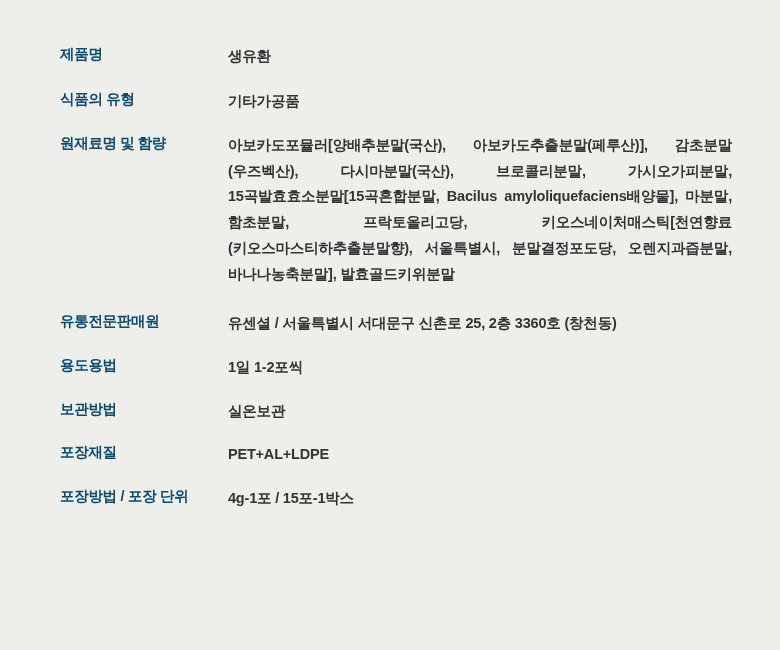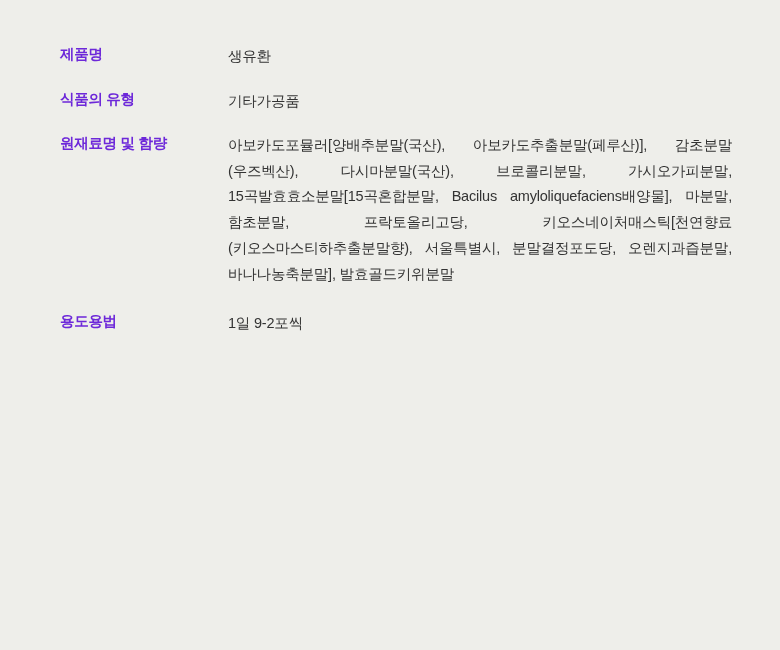--- a/index.html
+++ b/index.html
@@ -27,41 +27,42 @@
     table-layout: fixed;
   }
   table.spec td {
     vertical-align: top;
     padding: 0 0 19px 0;
   }
   td.label {
     width: 168px;
     font-size: 14.5px;
     font-weight: bold;
-    color: #6d28d9;
+    color: #0c4a6e;
     letter-spacing: -0.3px;
     line-height: 1.5;
     white-space: nowrap;
   }
   td.value {
     font-size: 14.5px;
-    font-weight: normal;
+    font-weight: bold;
     color: #333333;
     letter-spacing: -0.2px;
     line-height: 1.72;
     text-align: justify;
     text-justify: inter-character;
     word-break: keep-all;
   }
   tr.ingredients td.value {
     line-height: 1.78;
     padding-bottom: 23px;
   }
   tr.ingredients td.label {
     padding-top: 0;
+    font-family: Liberation Serif, serif;
   }
   tr.first td { padding-bottom: 20px; }
   tr:last-child td { padding-bottom: 0; }
   td.value.plain {
     text-align: left;
   }
   .label-wide { width: 168px; }
 </style>
 </head>
 <body>
@@ -75,18 +76,34 @@
       </tr>
       <tr>
         <td class="label">식품의 유형</td>
         <td class="value plain">기타가공품</td>
       </tr>
       <tr class="ingredients">
         <td class="label">원재료명 및 함량</td>
         <td class="value">아보카도포뮬러[양배추분말(국산), 아보카도추출분말(페루산)], 감초분말(우즈벡산), 다시마분말(국산), 브로콜리분말, 가시오가피분말, 15곡발효효소분말[15곡혼합분말, Bacilus amyloliquefaciens배양물], 마분말, 함초분말, 프락토올리고당, 키오스네이처매스틱[천연향료(키오스마스티하추출분말향), 서울특별시, 분말결정포도당, 오렌지과즙분말, 바나나농축분말], 발효골드키위분말</td>
       </tr>
       <tr>
+        <td class="label">유통전문판매원</td>
+        <td class="value plain">유센셜 / 서울특별시 서대문구 신촌로 25, 2층 3360호 (창천동)</td>
+      </tr>
+      <tr>
         <td class="label">용도용법</td>
-        <td class="value plain">1일 9-2포씩</td>
+        <td class="value plain">1일 1-2포씩</td>
+      </tr>
+      <tr>
+        <td class="label">보관방법</td>
+        <td class="value plain">실온보관</td>
+      </tr>
+      <tr>
+        <td class="label">포장재질</td>
+        <td class="value plain">PET+AL+LDPE</td>
+      </tr>
+      <tr>
+        <td class="label label-wide">포장방법 / 포장 단위</td>
+        <td class="value plain">4g-1포 / 15포-1박스</td>
       </tr>
     </tbody>
   </table>
 </div>
 
 </body></html>

